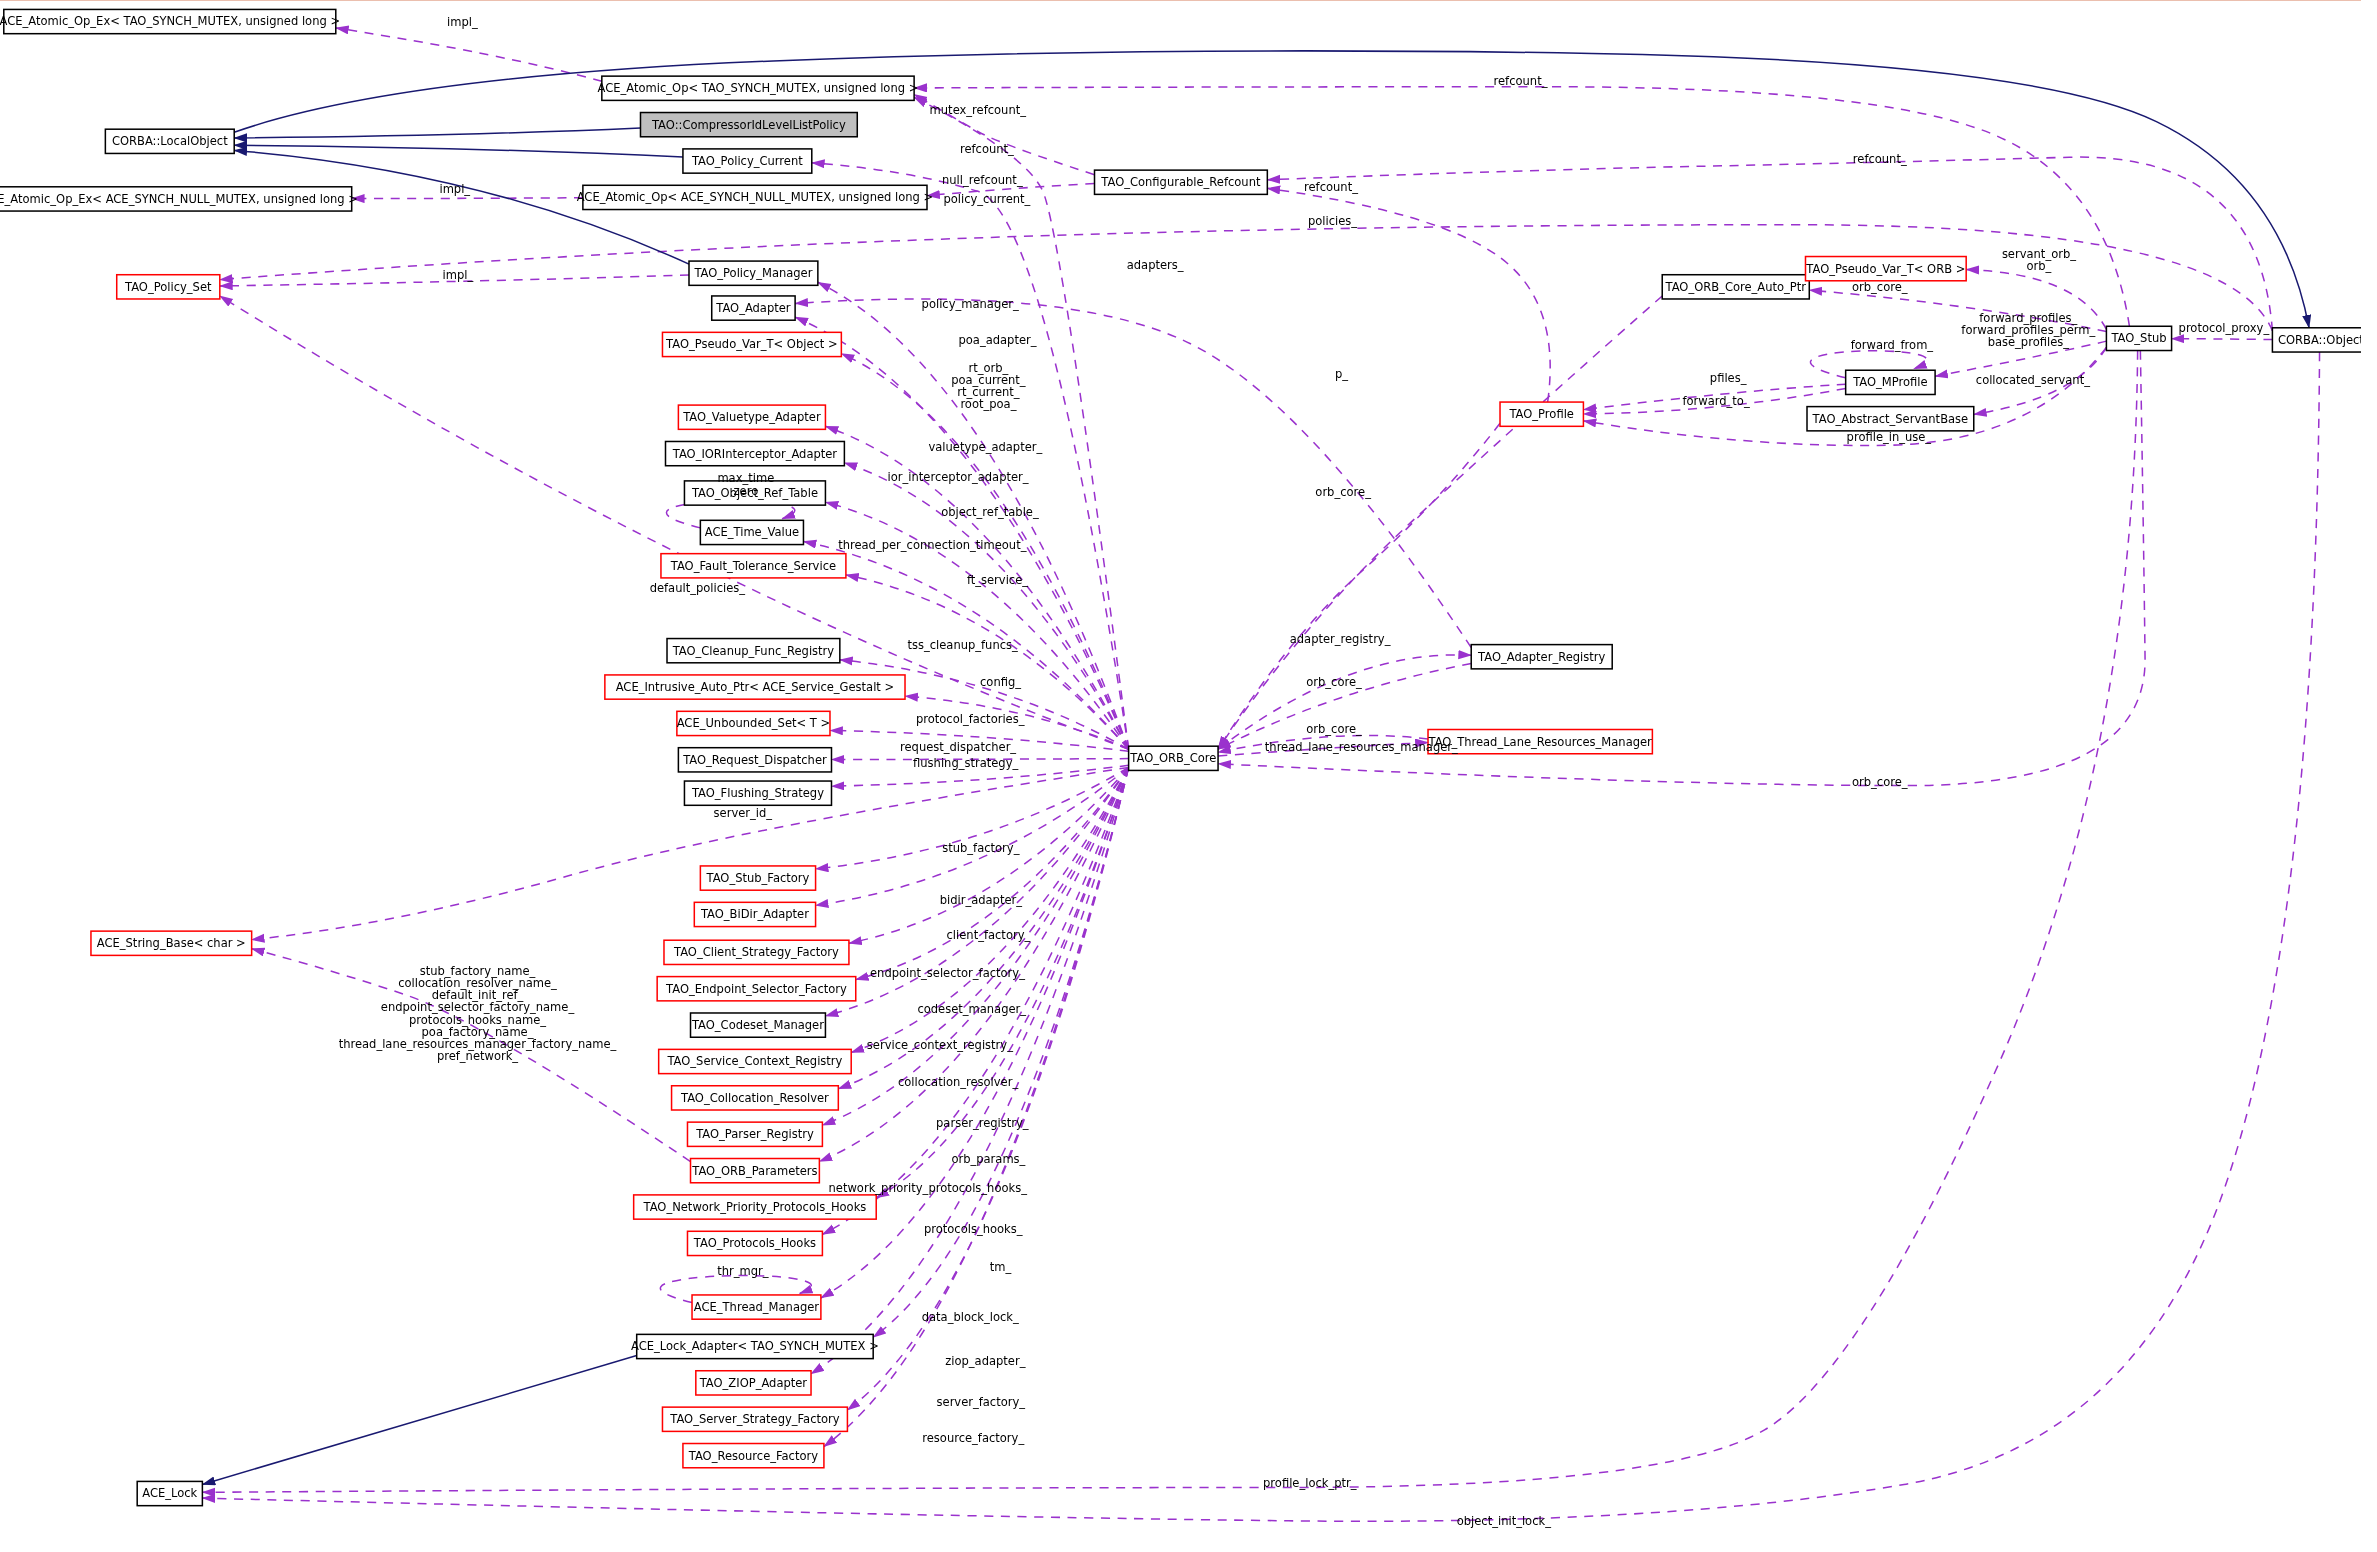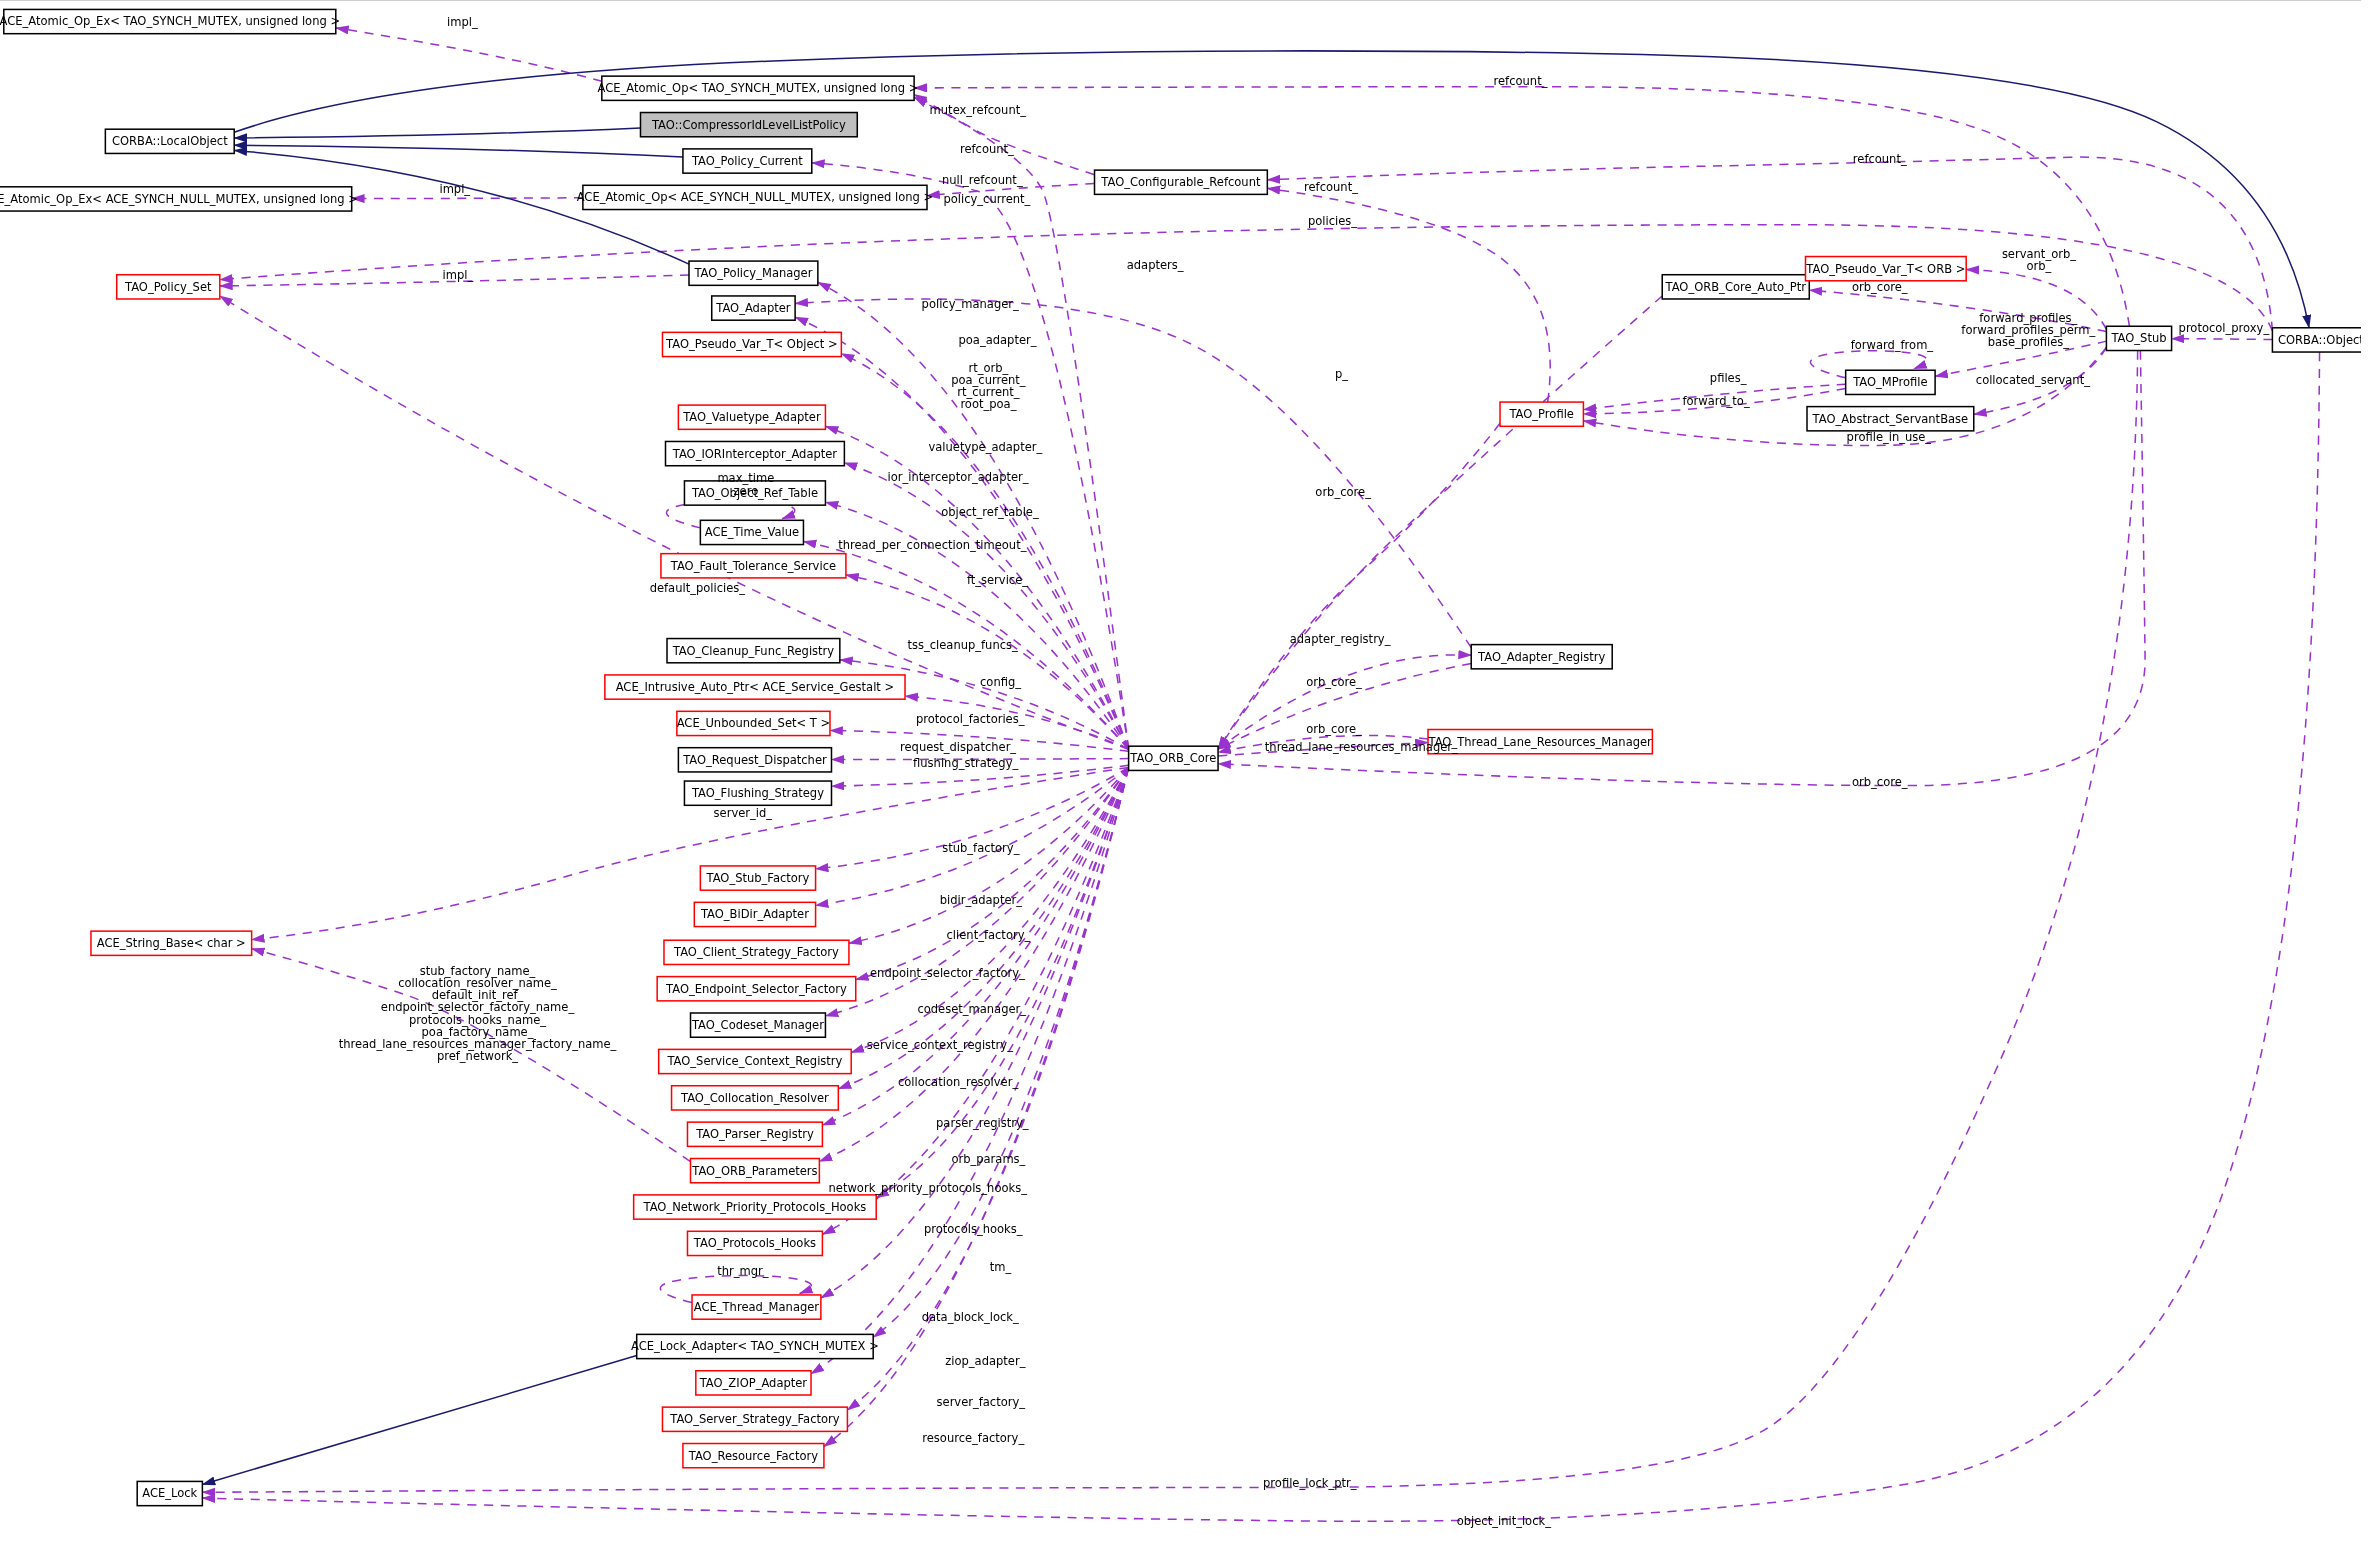--- a/index.html
+++ b/index.html
@@ -1,17 +1,17 @@
 <!DOCTYPE html>
 <html style="font-size:12px"><head>
 <meta charset="utf-8">
 <style>
   html,body{margin:0;padding:0;background:#ffffff;}
   body{width:2377px;height:1553px;font-family:"DejaVu Sans",sans-serif;}
-  #diagram-wrap{width:2361px;height:1553px;overflow:hidden;background:#737373;}
+  #diagram-wrap{width:2361px;height:1553px;overflow:hidden;background:#c2410c;}
   svg{display:block;}
   .node rect{fill:#ffffff;stroke:#000000;stroke-width:1;}
   .node.red rect{stroke:#ff0000;}
   .node.gray rect{fill:#bfbfbf;stroke:#000000;}
   .node text{font-size:7.6px;fill:#000000;text-anchor:middle;font-family:"DejaVu Sans",sans-serif;}
   .edge-label{font-size:7.6px;fill:#000000;text-anchor:middle;font-family:"DejaVu Sans",sans-serif;}
   path.m{fill:none;stroke:#9a32cd;stroke-width:1;stroke-dasharray:6,5;}
   path.i{fill:none;stroke:#191970;stroke-width:1;}
 </style>
 </head>

